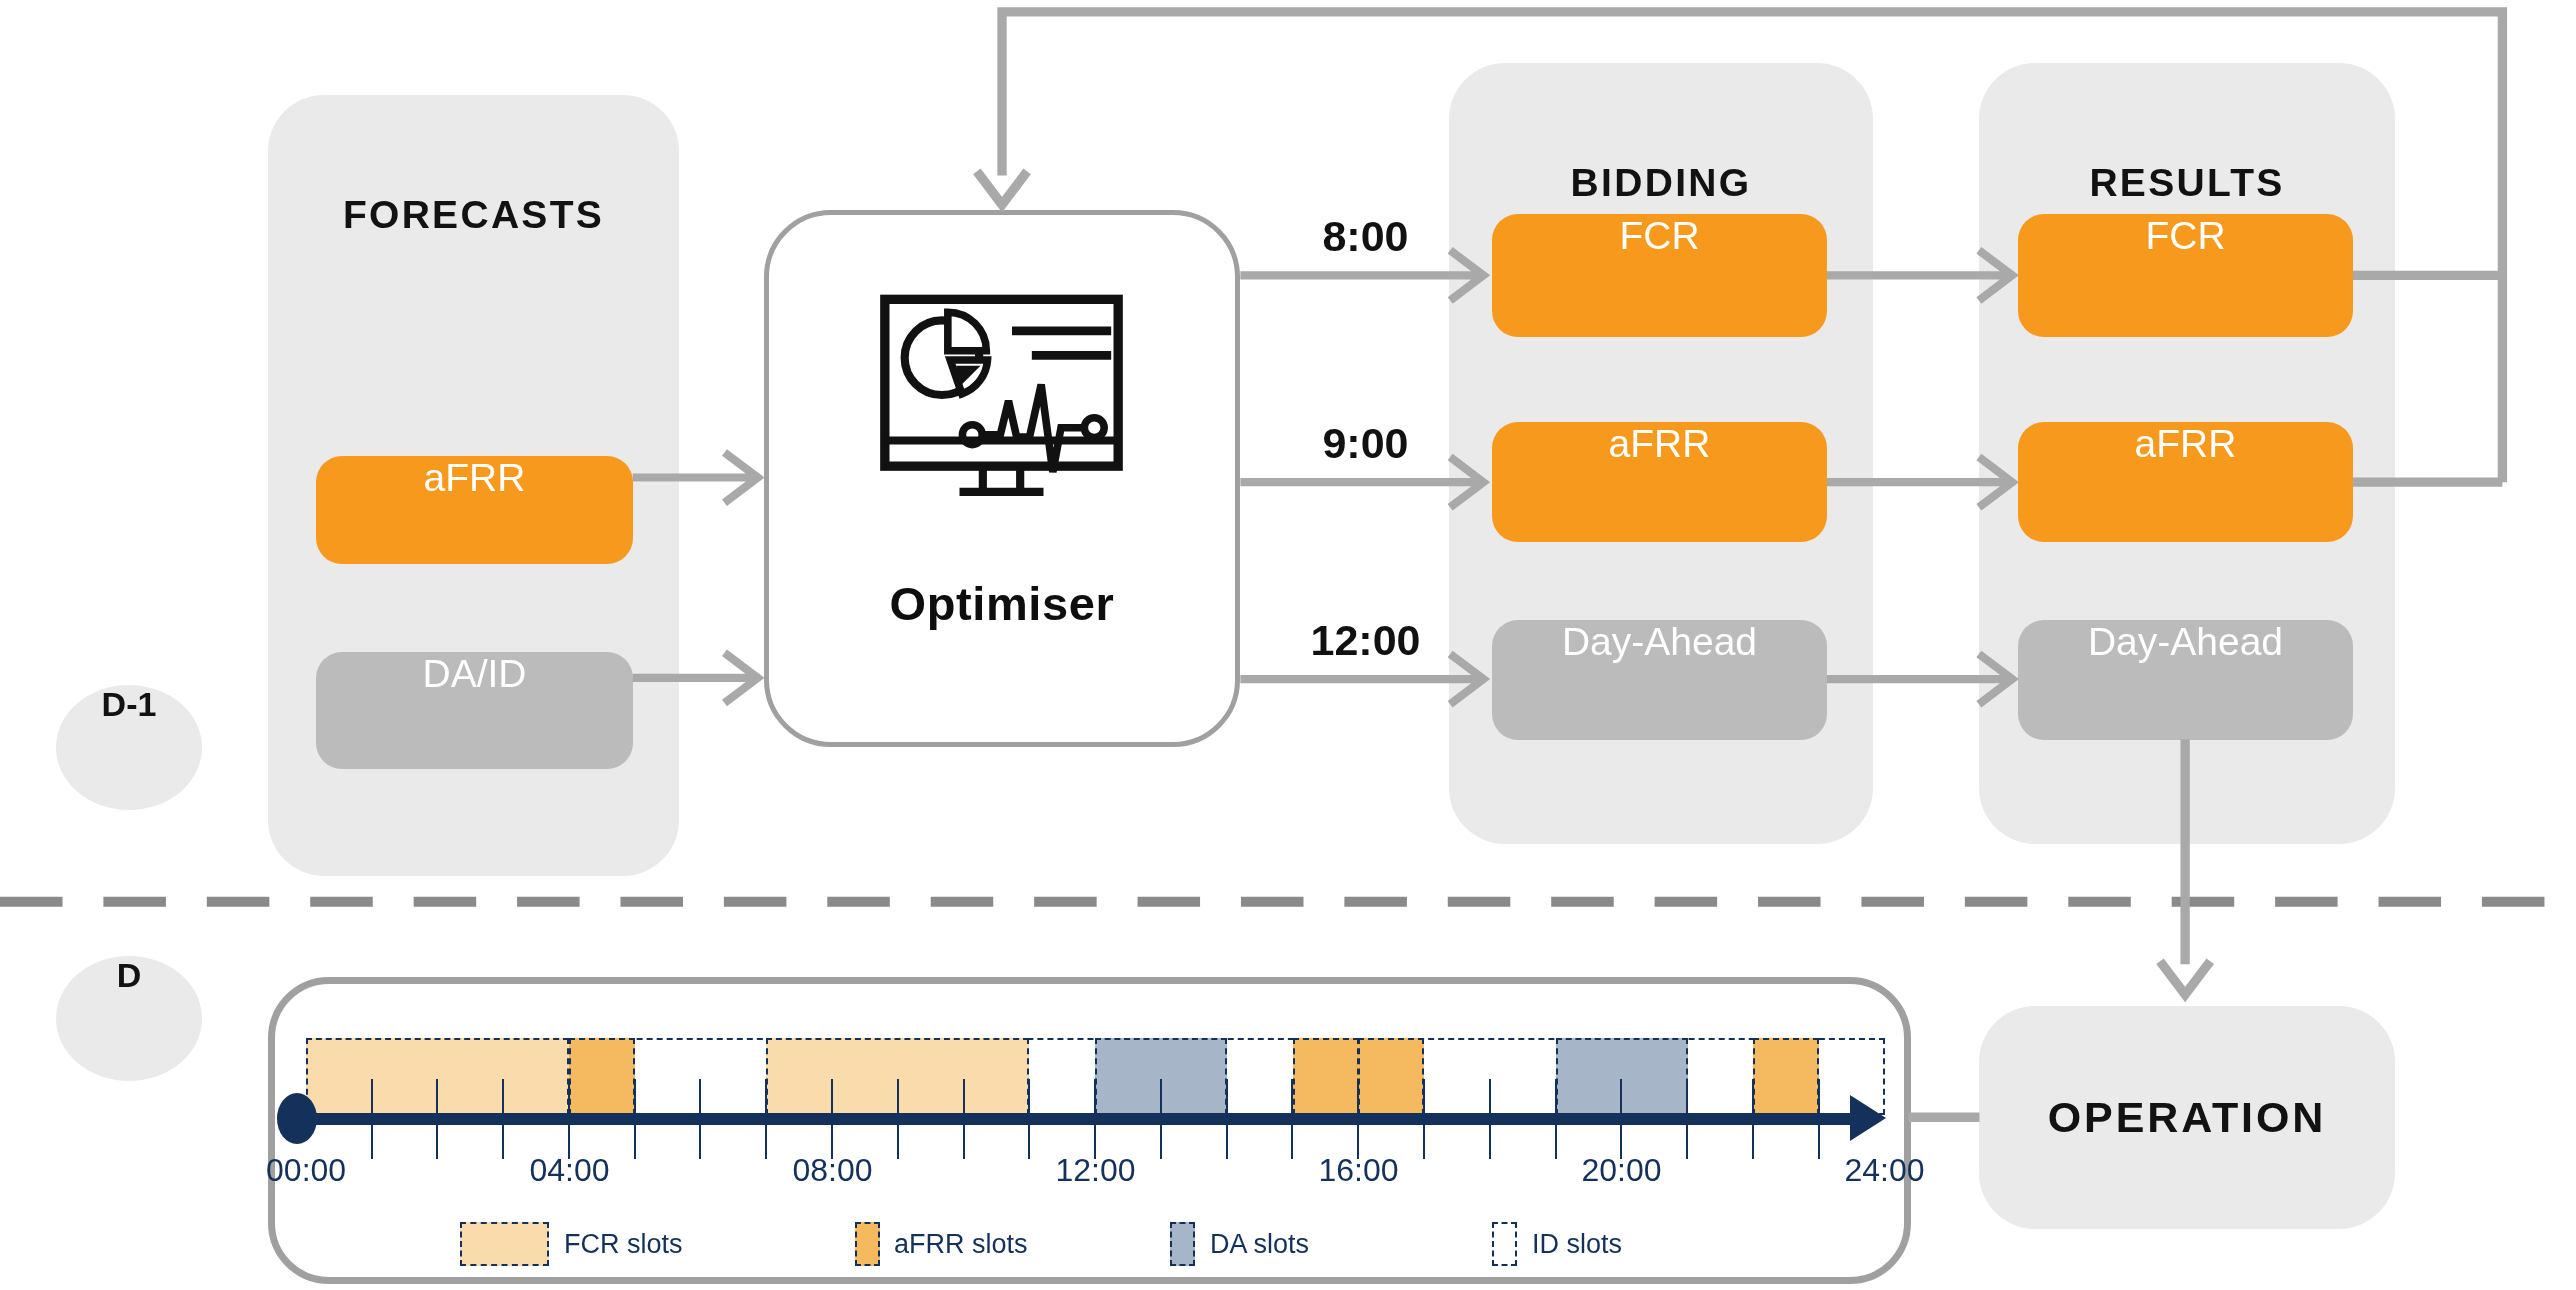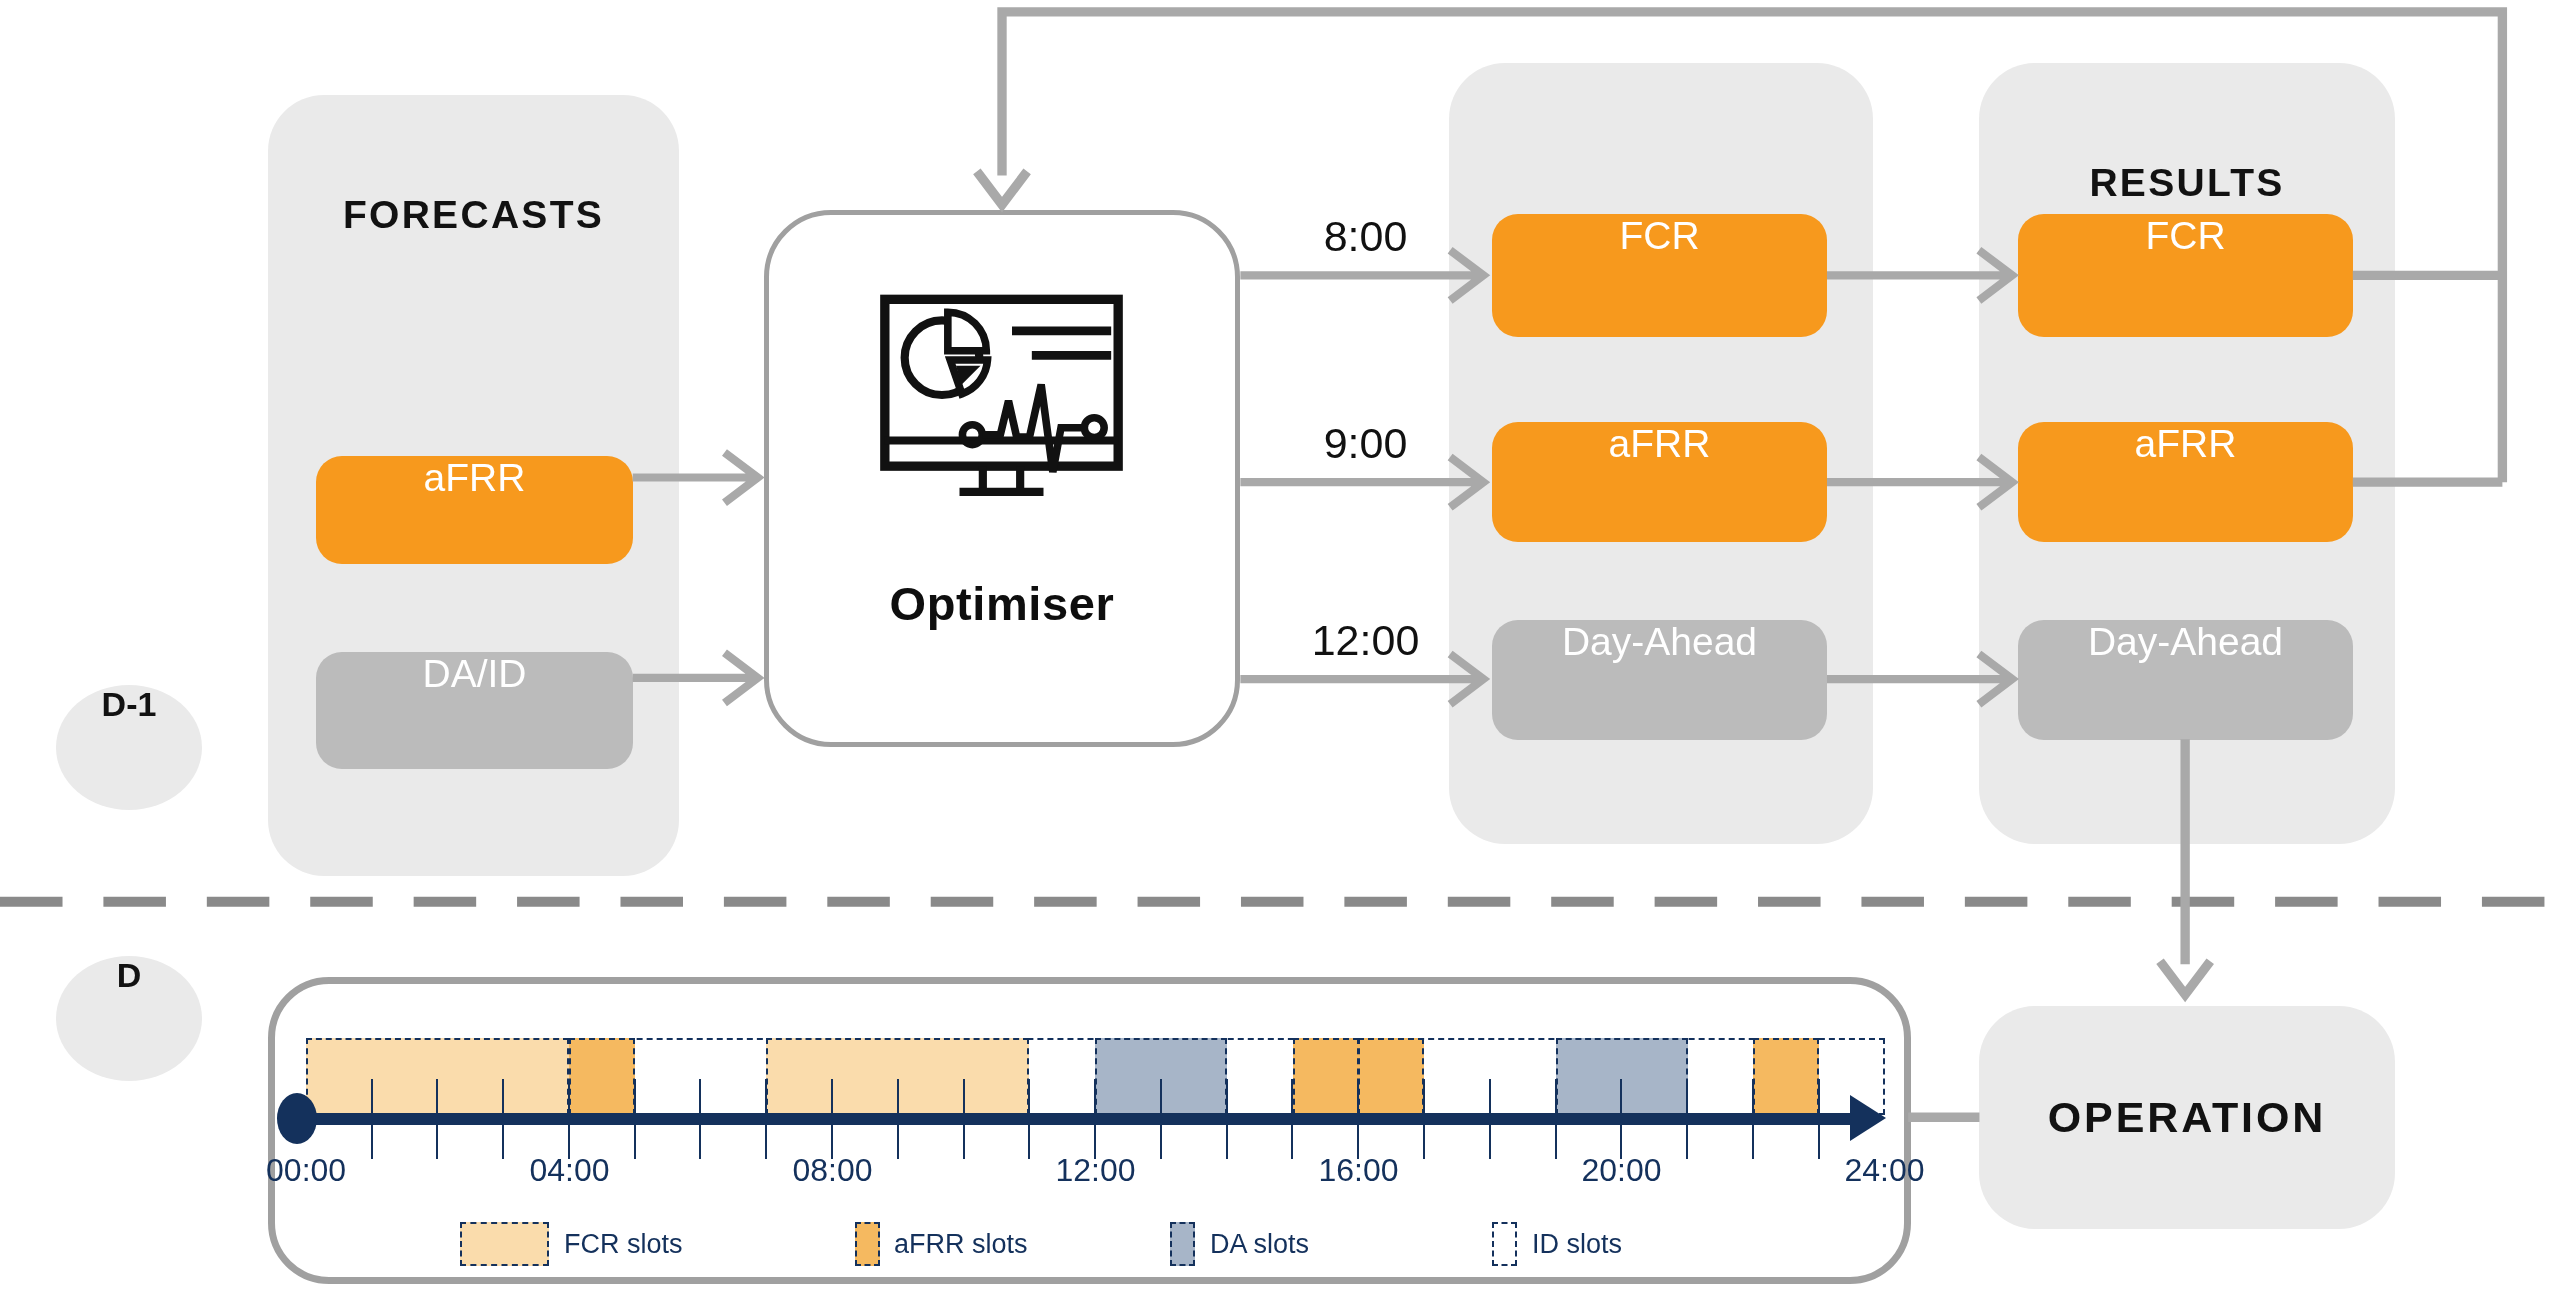--- a/index.html
+++ b/index.html
@@ -10,21 +10,21 @@
                text-align:center;font-size:39px;font-weight:bold;letter-spacing:2.3px;color:#121212;}
   .pill{position:absolute;border-radius:26px;display:flex;align-items:flex-start;justify-content:center;
         color:#ffffff;font-size:39px;font-weight:400;}
   .pill.orange{background:#F7991D;}
   .pill.gray{background:#BBBBBB;}
   .optimiser-box{position:absolute;left:764px;top:210px;width:476px;height:537px;background:#ffffff;
                  border:5.8px solid #A0A0A0;border-radius:67px;box-sizing:border-box;}
   .optimiser-label{position:absolute;left:0;right:0;top:361px;text-align:center;font-size:47px;
                    font-weight:600;color:#0e0e0e;letter-spacing:0.6px;}
   .monitor-icon{position:absolute;left:110px;top:75px;width:245px;height:217px;}
-  .time-label{position:absolute;width:251px;text-align:center;font-size:43px;font-weight:normal;color:#111111;}
+  .time-label{position:absolute;width:251px;text-align:center;font-size:43px;font-weight:bold;color:#111111;}
   .stage-circle{position:absolute;width:146px;height:125px;background:#EAEAEA;border-radius:50%;
                 display:flex;align-items:flex-start;justify-content:center;font-size:34px;font-weight:bold;color:#121212;}
   .operation-box{position:absolute;left:1979px;top:1006px;width:416px;height:223px;background:#EAEAEA;
                  border-radius:56px;display:flex;align-items:center;justify-content:center;
                  font-size:43px;font-weight:bold;letter-spacing:2.9px;color:#121212;}
   .timeline-box{position:absolute;left:268px;top:977px;width:1643px;height:307px;background:#ffffff;
                 border:7px solid #A0A0A0;border-radius:61px;box-sizing:border-box;}
   .timeline-canvas{position:absolute;left:-7px;top:-7px;width:1643px;height:307px;}
   .slot{position:absolute;box-sizing:border-box;border:2.3px dashed #14315C;}
   .tick{position:absolute;width:2.3px;background:#14315C;}
@@ -46,20 +46,21 @@
     <div class="panel-title">FORECASTS</div>
     <div class="pill orange" style="left:48px;top:361px;width:317px;height:108px;">
       <span>aFRR</span>
     </div>
     <div class="pill gray" style="left:48px;top:557px;width:317px;height:117px;">
       <span>DA/ID</span>
     </div>
   </div>
 
   <div class="panel" style="left:1449px;top:63px;width:424px;height:781px;">
+    <div class="panel-title">BIDDING</div>
     <div class="pill orange" style="left:43px;top:151px;width:335px;height:123px;">
       <span>FCR</span>
     </div>
     <div class="pill orange" style="left:43px;top:359px;width:335px;height:120px;">
       <span>aFRR</span>
     </div>
     <div class="pill gray" style="left:43px;top:557px;width:335px;height:120px;">
       <span>Day-Ahead</span>
     </div>
   </div>

